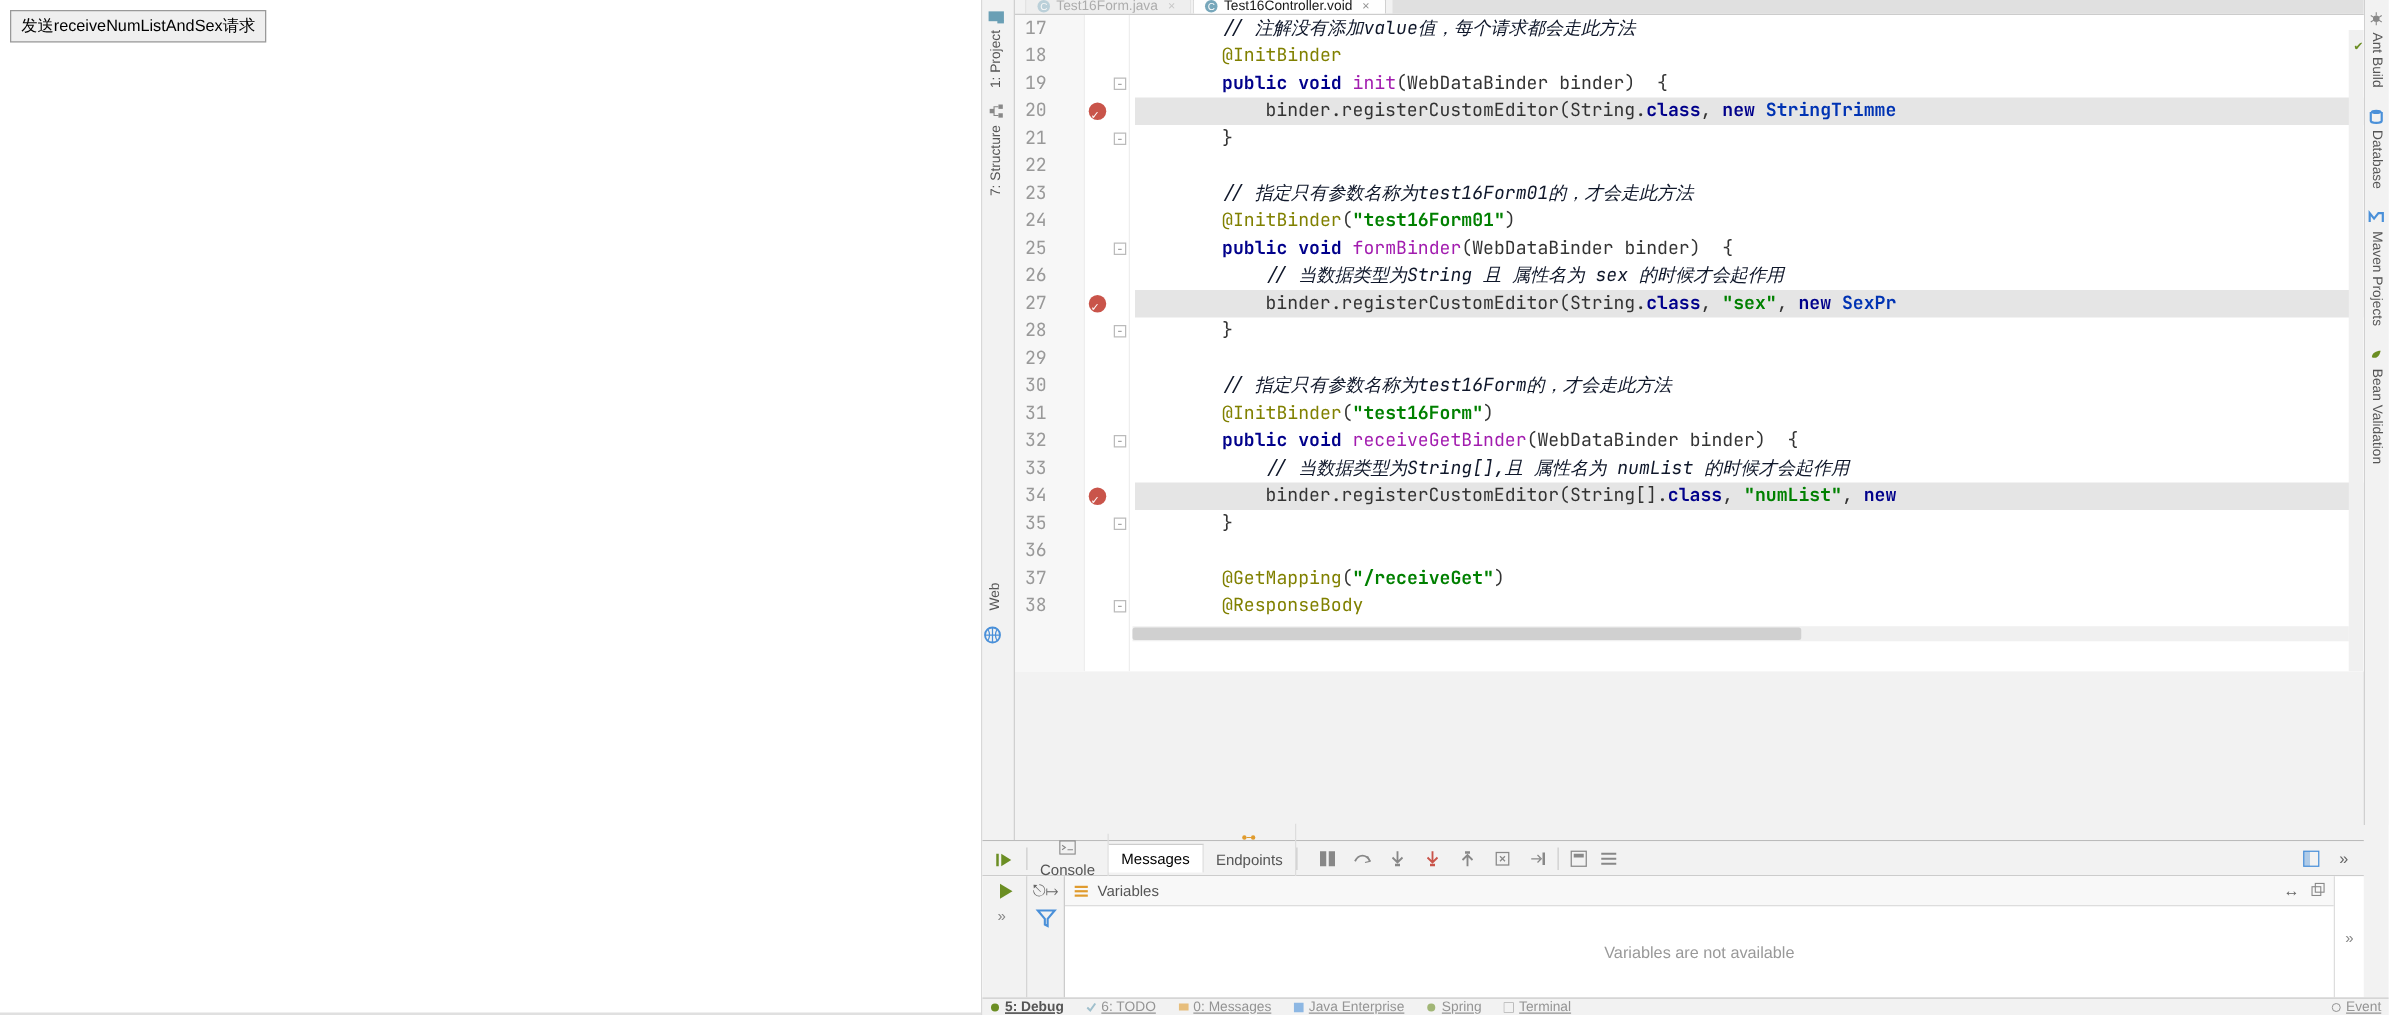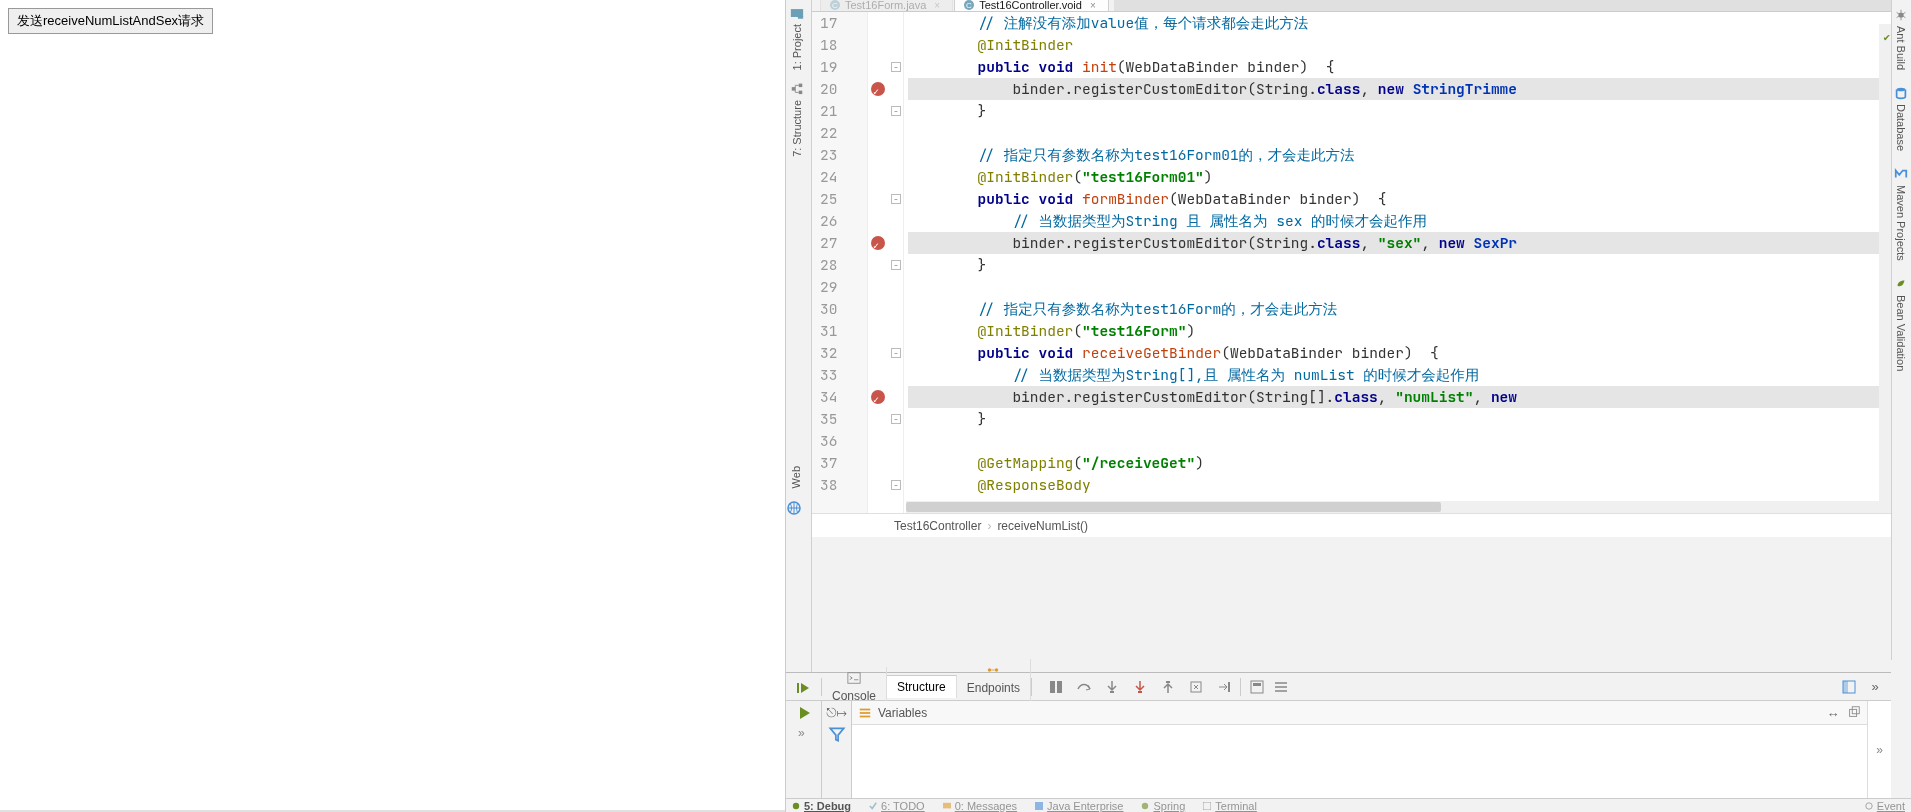--- a/index.html
+++ b/index.html
@@ -36,23 +36,23 @@
   .folds { width:14px; background:#fff; border-right:1px solid #eee; position:relative; }
   .fold { position:absolute; left:1px; width:10px; height:10px; border:1px solid #bbb; background:#fff; font-size:9px; line-height:8px; text-align:center; color:#888; cursor:pointer;}
   .src { flex:1; padding-left:4px; background:#fff; white-space:pre; color:#333; overflow:hidden;}
   .ln { height:22px; }
   .ln.hl { background:#e5e5e5; }
   .bp { position:absolute; left:3px; width:14px; height:14px; border-radius:50%; background:#c9544a; }
   .bp::after{content:"✓"; color:#fff; font-size:10px; position:absolute; left:2px; top:-1px;}
   
   .kw { color:#00008b; font-weight:bold; }
   .ann { color:#808000; }
-  .cmt { color:#0369a1; }
+  .cmt { color:#0f172a; font-style:italic; }
   .str { color:#008000; font-weight:bold; }
-  .fn { color:#c2410c; }
+  .fn { color:#a21caf; }
   .blue { color:#0033b3; font-weight:bold;}
 
   .editor-mini { position:absolute; right:0; top:12px; bottom:0; width:12px; background:#f0f0f0; }
   .editor-mini .checkmark { position:absolute; top:2px; right:1px; color:#6b8e23; font-size:11px;}
 
   .breadcrumb { height:24px; background:#fff; border-top:1px solid #e0e0e0; display:flex; align-items:center; padding-left:82px; font-size:12px; color:#555; gap:6px;}
   .breadcrumb .sep { color:#bbb; }
 
   
   .debug { position:absolute; left:0; right:20px; bottom:14px; height:126px; background:#f2f2f2; border-top:1px solid #bbb; display:flex; flex-direction:column;}
@@ -233,45 +233,40 @@
         </div>
       <div class="src" id="src"><div class="ln">        <span class="cmt">// 注解没有添加value值，每个请求都会走此方法</span></div><div class="ln">        <span class="ann">@InitBinder</span></div><div class="ln">        <span class="kw">public</span> <span class="kw">void</span> <span class="fn">init</span>(WebDataBinder binder)  {</div><div class="ln hl">            binder.registerCustomEditor(String.<span class="kw">class</span>, <span class="kw">new</span> <span class="blue">StringTrimme</span></div><div class="ln">        }</div><div class="ln">&nbsp;</div><div class="ln">        <span class="cmt">// 指定只有参数名称为test16Form01的，才会走此方法</span></div><div class="ln">        <span class="ann">@InitBinder</span>(<span class="str">"test16Form01"</span>)</div><div class="ln">        <span class="kw">public</span> <span class="kw">void</span> <span class="fn">formBinder</span>(WebDataBinder binder)  {</div><div class="ln">            <span class="cmt">// 当数据类型为String 且 属性名为 sex 的时候才会起作用</span></div><div class="ln hl">            binder.registerCustomEditor(String.<span class="kw">class</span>, <span class="str">"sex"</span>, <span class="kw">new</span> <span class="blue">SexPr</span></div><div class="ln">        }</div><div class="ln">&nbsp;</div><div class="ln">        <span class="cmt">// 指定只有参数名称为test16Form的，才会走此方法</span></div><div class="ln">        <span class="ann">@InitBinder</span>(<span class="str">"test16Form"</span>)</div><div class="ln">        <span class="kw">public</span> <span class="kw">void</span> <span class="fn">receiveGetBinder</span>(WebDataBinder binder)  {</div><div class="ln">            <span class="cmt">// 当数据类型为String[],且 属性名为 numList 的时候才会起作用</span></div><div class="ln hl">            binder.registerCustomEditor(String[].<span class="kw">class</span>, <span class="str">"numList"</span>, <span class="kw">new</span><span class="blue"></span></div><div class="ln">        }</div><div class="ln">&nbsp;</div><div class="ln">        <span class="ann">@GetMapping</span>(<span class="str">"/receiveGet"</span>)</div><div class="ln">        <span class="ann">@ResponseBody</span></div></div>
       <div class="editor-mini">
         <span class="checkmark">✔</span>
       </div>
     </div>
     <div class="hscroll">
         <div class="thumb"></div>
       </div>
 
-    <div class="breadcrumb">
-      <span>Test16Controller</span>
-      <span class="sep">›</span>
-      <span>receiveNumList()</span>
-    </div>
   </div>
 
   <div class="debug">
     <div class="dbg-tool">
       <div class="dbg-left">
         <svg width="16" height="16" viewBox="0 0 16 16">
             <path d="M5 3l8 5-8 5z" fill="#6b8e23"></path>
             <path d="M2 3v10" stroke="#6b8e23" stroke-width="2"></path>
           </svg>
       </div>
       <div class="dbg-tabs">
         <div class="dtab">
           <svg width="14" height="14" viewBox="0 0 16 16">
               <rect x="1" y="2" width="14" height="12" fill="none" stroke="#888"></rect>
               <path d="M3 6l3 2-3 2M8 10h5" stroke="#888" fill="none"></path>
             </svg>
           <span>Console</span>
         </div>
         <div class="dtab active">
-          <span>Structure</span>
+          <span>Messages</span>
         </div>
         <div class="dtab">
           <svg width="14" height="14" viewBox="0 0 16 16">
               <circle cx="4" cy="8" r="2" fill="#e09b2d"></circle>
               <circle cx="12" cy="8" r="2" fill="#e09b2d"></circle>
               <path d="M6 8h4" stroke="#e09b2d"></path>
             </svg>
           <span>Endpoints</span>
           <span style="font-size:10px;color:#888">⎯●</span>
         </div>
@@ -347,20 +342,21 @@
             </svg>
           <span>Variables</span>
           <div class="right-end">
             <span class="ico-btn">↔</span>
             <svg width="14" height="14" viewBox="0 0 16 16">
                 <rect x="3" y="5" width="8" height="8" fill="none" stroke="#888"></rect>
                 <rect x="6" y="2" width="8" height="8" fill="none" stroke="#888"></rect>
               </svg>
           </div>
         </div>
+        <div class="var-body">Variables are not available</div>
       </div>
       <div class="var-more">»</div>
     </div>
   </div>
 
   <div class="bottom-strip">
     <div class="bi active">
       <svg class="dot" viewBox="0 0 10 10">
           <circle cx="5" cy="5" r="4" fill="#6b8e23"></circle>
         </svg>

